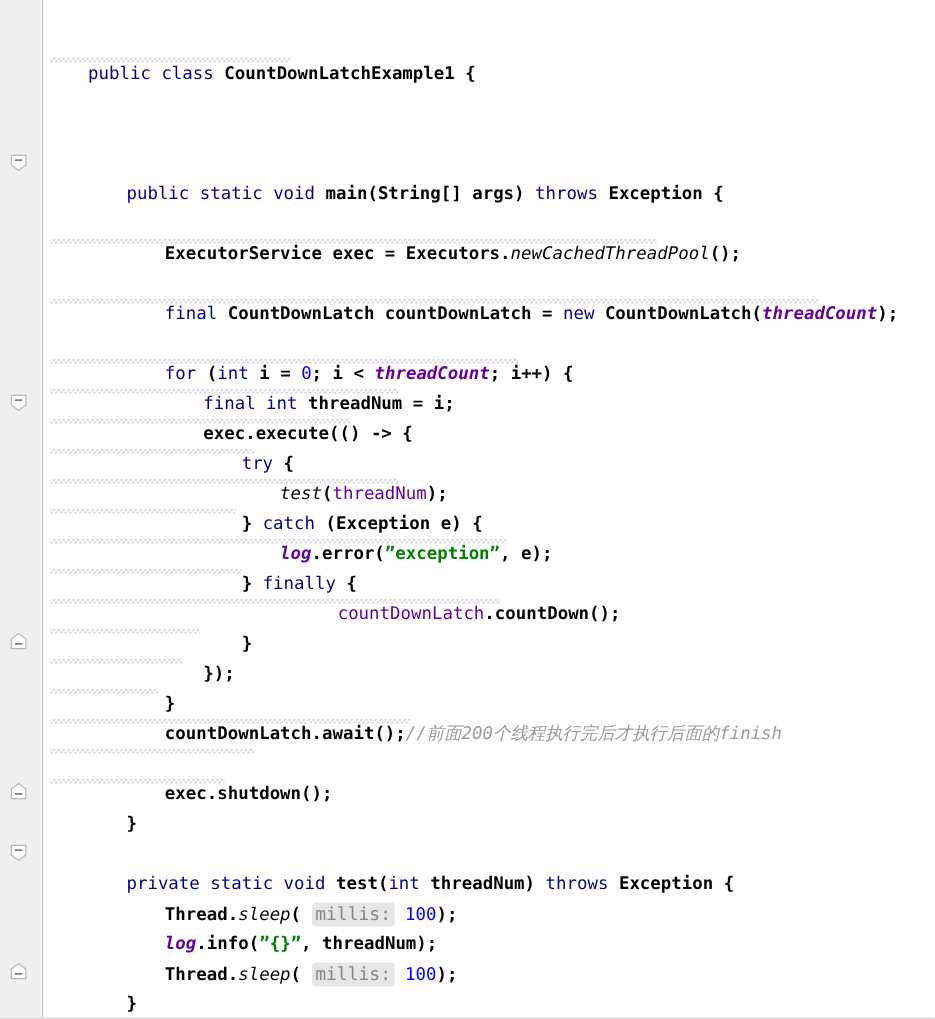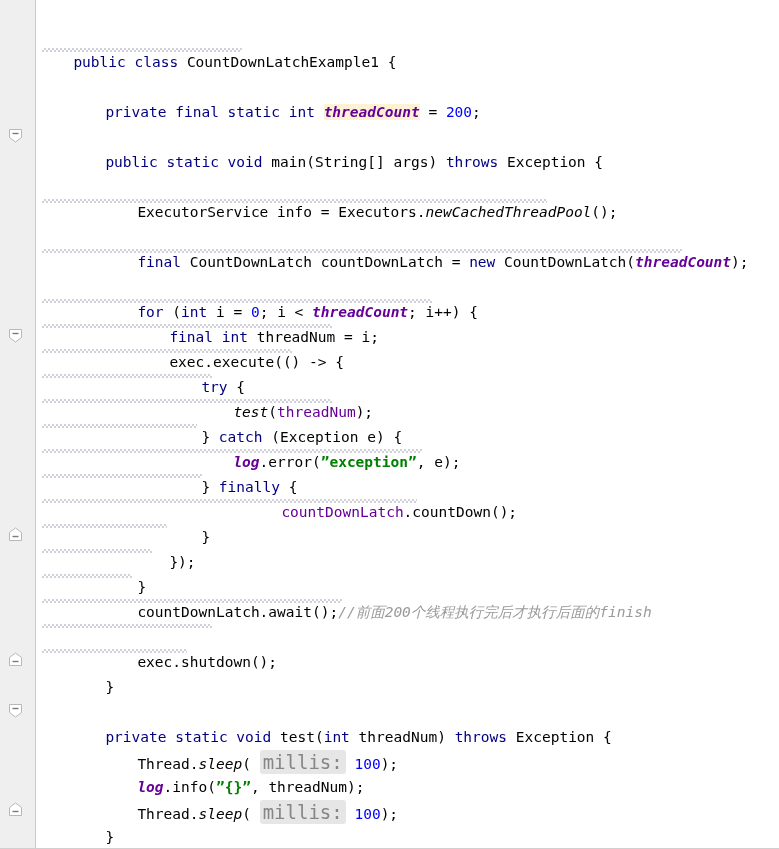--- a/index.html
+++ b/index.html
@@ -78,34 +78,34 @@
   
   .kw      { color: #000080; font-weight: normal; }          
   .ann     { color: #808000; }                              
   .num     { color: #0000ff; }                              
   .str     { color: #008000; font-weight: bold; }           
   .brace   { color: #008000; font-weight: bold; }           
   .fld     { color: #660099; font-weight: bold; font-style: italic; }  
   .lvar    { color: #660099; }                              
   .meth    { color: #000000; font-style: italic; }          
   .cmt     { color: #9a9a9a; font-style: italic; }
-  .plain   { color: #000000; }
+  .plain   { color: #000000; font-weight: bold; }
 
   
   .usehl {
     background: #fdf3d4;
   }
 
   
   .hint {
     background: #e6e6e6;
     color: #868686;
     border-radius: 3px;
     padding: 1px 3px 1px 3px;
-    font-size: 19px;
+    font-size: 15px;
     font-style: normal;
   }
 
   
   .caret {
     display: inline-block;
     width: 0;
     border-left: 2px solid #000000;
     height: 17px;
     vertical-align: -3px;
@@ -181,30 +181,27 @@
     <div class="squig" style="top:599px; width:300px;"></div>
     <div class="squig" style="top:624px; width:170px;"></div>
     <div class="squig" style="top:649px; width:145px;"></div>
     <div class="squig" style="top:48px;  width:200px;"></div>
 
 
     <div class="line" style="top:25px;">
       <span class="txt" style="padding-left:21px;"><span class="kw">public class</span> <span class="plain">CountDownLatchExample1</span> <span class="plain">{</span></span>
     </div>
 
-    <div class="line" style="top:75px;">
-      <span class="txt" style="padding-left:53px;"><span class="kw">private final static int</span> <span class="fld usehl">threadCount</span> <span class="plain">=</span> <span class="num">200</span><span class="plain">;</span></span>
-    </div>
 
     <div class="line" style="top:125px;">
       <span class="txt" style="padding-left:53px;"><span class="kw">public static void</span> <span class="plain">main(String[] args)</span> <span class="kw">throws</span> <span class="plain">Exception {</span></span>
     </div>
 
     <div class="line" style="top:175px;">
-      <span class="txt" style="padding-left:85px;"><span class="plain">ExecutorService info = Executors.</span><span class="meth">newCachedThreadPool</span><span class="plain">();</span></span>
+      <span class="txt" style="padding-left:85px;"><span class="plain">ExecutorService exec = Executors.</span><span class="meth">newCachedThreadPool</span><span class="plain">();</span></span>
     </div>
 
     <div class="line" style="top:225px;">
       <span class="txt" style="padding-left:85px;"><span class="kw">final</span> <span class="plain">CountDownLatch countDownLatch =</span> <span class="kw">new</span> <span class="plain">CountDownLatch(</span><span class="fld">threadCount</span><span class="plain">);</span></span>
     </div>
 
     <div class="line" style="top:275px;">
       <span class="txt" style="padding-left:85px;"><span class="kw">for</span> <span class="plain">(</span><span class="kw">int</span> <span class="plain">i =</span> <span class="num">0</span><span class="plain">; i &lt;</span> <span class="fld">threadCount</span><span class="plain">; i++) {</span></span>
     </div>
 

